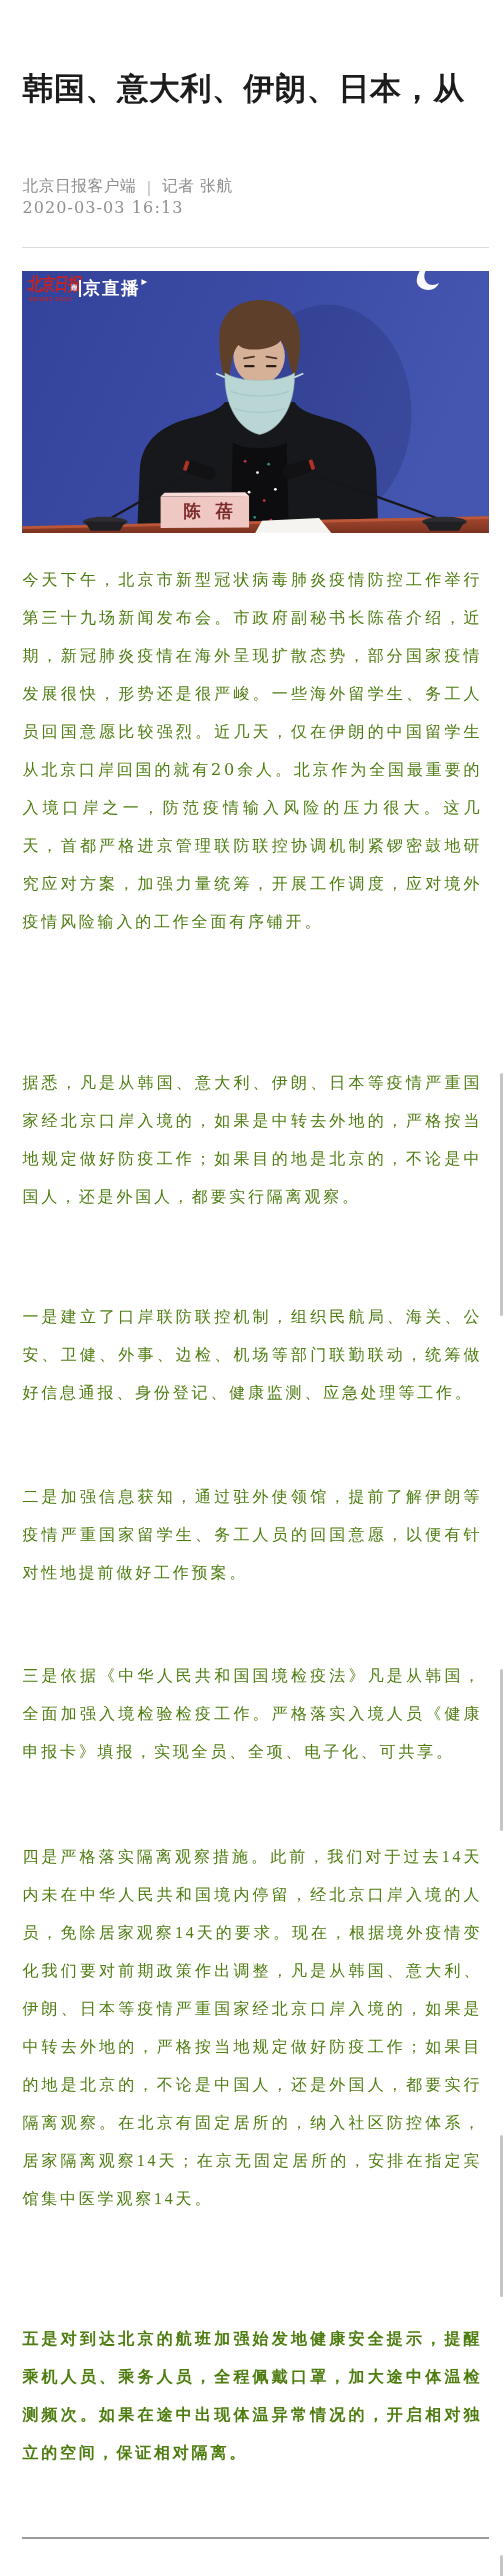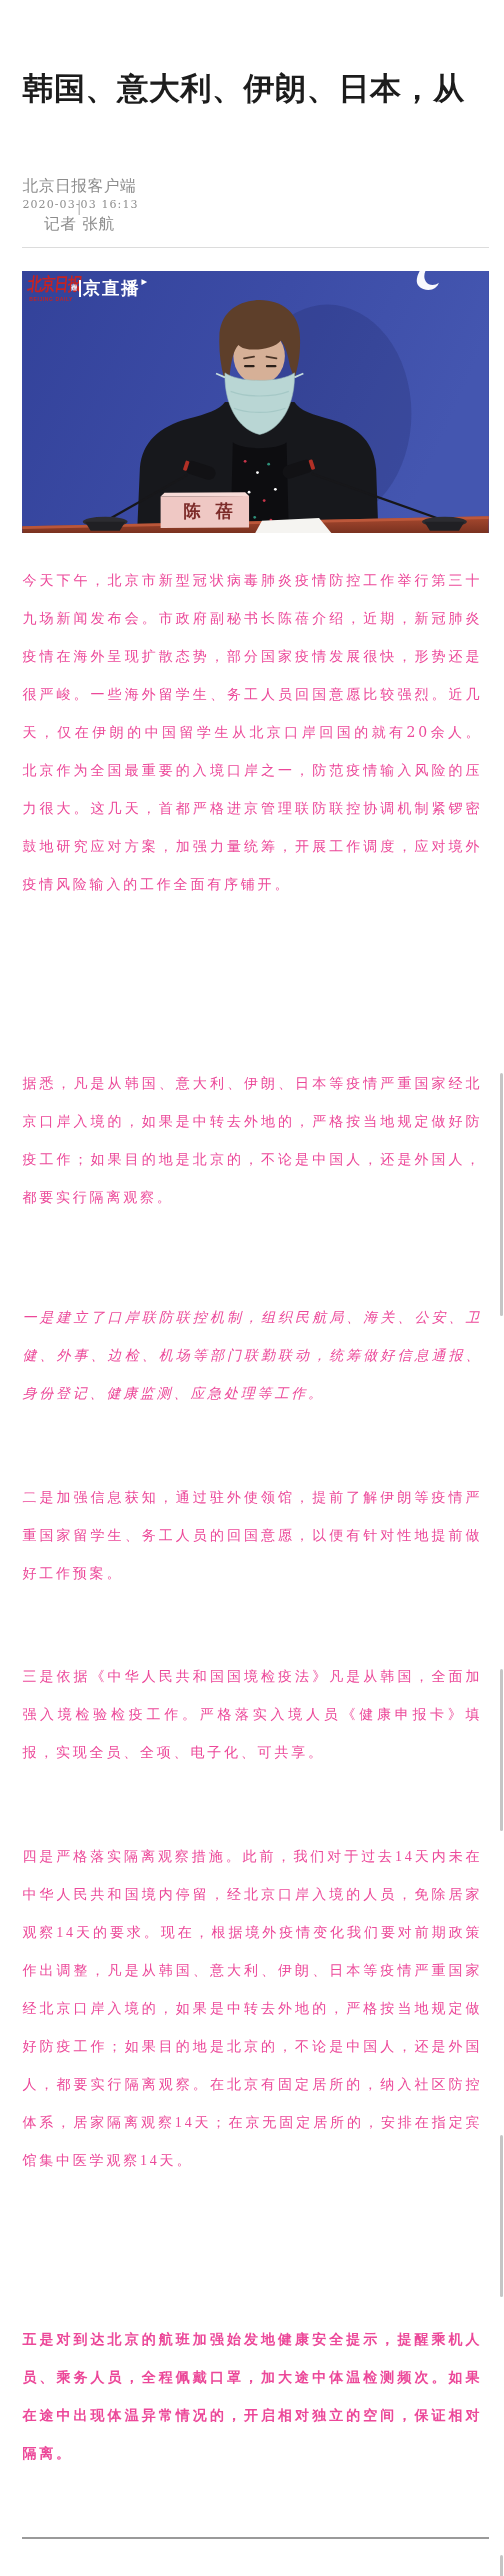--- a/index.html
+++ b/index.html
@@ -7,25 +7,25 @@
     position:relative;width:505px;height:2576px;background:#fff;overflow:hidden;
     font-family:"DejaVu Serif","Liberation Serif",serif;
     margin-top:48px;
   }
   .title{
     position:absolute;left:22.4px;top:20px;width:466px;
     font-size:31px;line-height:41px;font-weight:bold;color:#1c1c1c;letter-spacing:0.6px;
   }
   .byline{
     position:absolute;left:22.4px;top:128px;font-size:15.7px;color:#8c8c8c;letter-spacing:0.6px;
-    display:flex;align-items:center;flex-direction:column;
+    display:flex;align-items:center;
   }
   .byline .sep{color:#b5b5b5;margin:0 10px;font-size:14.6px;}
   .date{
-    position:absolute;left:22.4px;top:150px;font-size:11px;color:#8f8f8f;letter-spacing:1.1px;
+    position:absolute;left:22.4px;top:150px;font-size:16px;color:#8f8f8f;letter-spacing:1.1px;
   }
   .divider-top{
     position:absolute;left:22px;top:199px;width:467px;height:1.1px;background:#dcdcdc;
   }
   .photo{
     position:absolute;left:22px;top:223px;width:467px;height:262px;overflow:hidden;background:#3a4aa3;
   }
   .photo svg{position:absolute;left:0;top:0;}
   .logo-paper{
     position:absolute;left:6.7px;top:3.4px;font-size:14px;font-weight:bold;color:#c62222;
@@ -42,23 +42,23 @@
     font-family:"Liberation Sans","DejaVu Sans",sans-serif;
   }
   .logo-bar{position:absolute;left:57px;top:9px;width:1.7px;height:17px;background:#fff;}
   .logo-live{
     position:absolute;left:61px;top:4.5px;font-size:17.4px;font-weight:bold;color:#fff;
     letter-spacing:1.7px;font-family:"Liberation Sans","DejaVu Sans",sans-serif;display:flex;align-items:flex-start;
   }
   .logo-live .play{font-size:7.3px;margin-left:1.1px;transform:translateY(1.1px);}
   .body-text p{
     position:absolute;left:22.4px;width:460px;margin:0;
-    font-size:14px;line-height:38px;letter-spacing:2.8px;color:#ec4899;text-align:justify;
-  }
-  .p1{top:513px;} .p2{top:1016px;} .p3{top:1250px;font-style:italic;} .p4{top:1430px;}
+    font-size:16px;line-height:38px;letter-spacing:2.8px;color:#4d7c0f;text-align:justify;
+  }
+  .p1{top:513px;} .p2{top:1016px;} .p3{top:1250px;} .p4{top:1430px;}
   .p5{top:1609px;} .p6{top:1790px;font-family:Liberation Serif, serif;} .p7{top:2272px;font-weight:bold;}
   .divider-bottom{
     position:absolute;left:22px;top:2489px;width:467px;height:1.7px;background:#9a9a9a;
   }
   .editor{
     position:absolute;left:22.4px;top:2525px;font-size:22px;color:#ef4444;letter-spacing:1.1px;font-family:Liberation Mono, monospace;
   }
   .watermark{
     position:absolute;top:2546px;right:3.4px;display:flex;align-items:center;gap:13px;
     font-size:17px;font-weight:bold;color:#4d7c0f;letter-spacing:0.6px;

